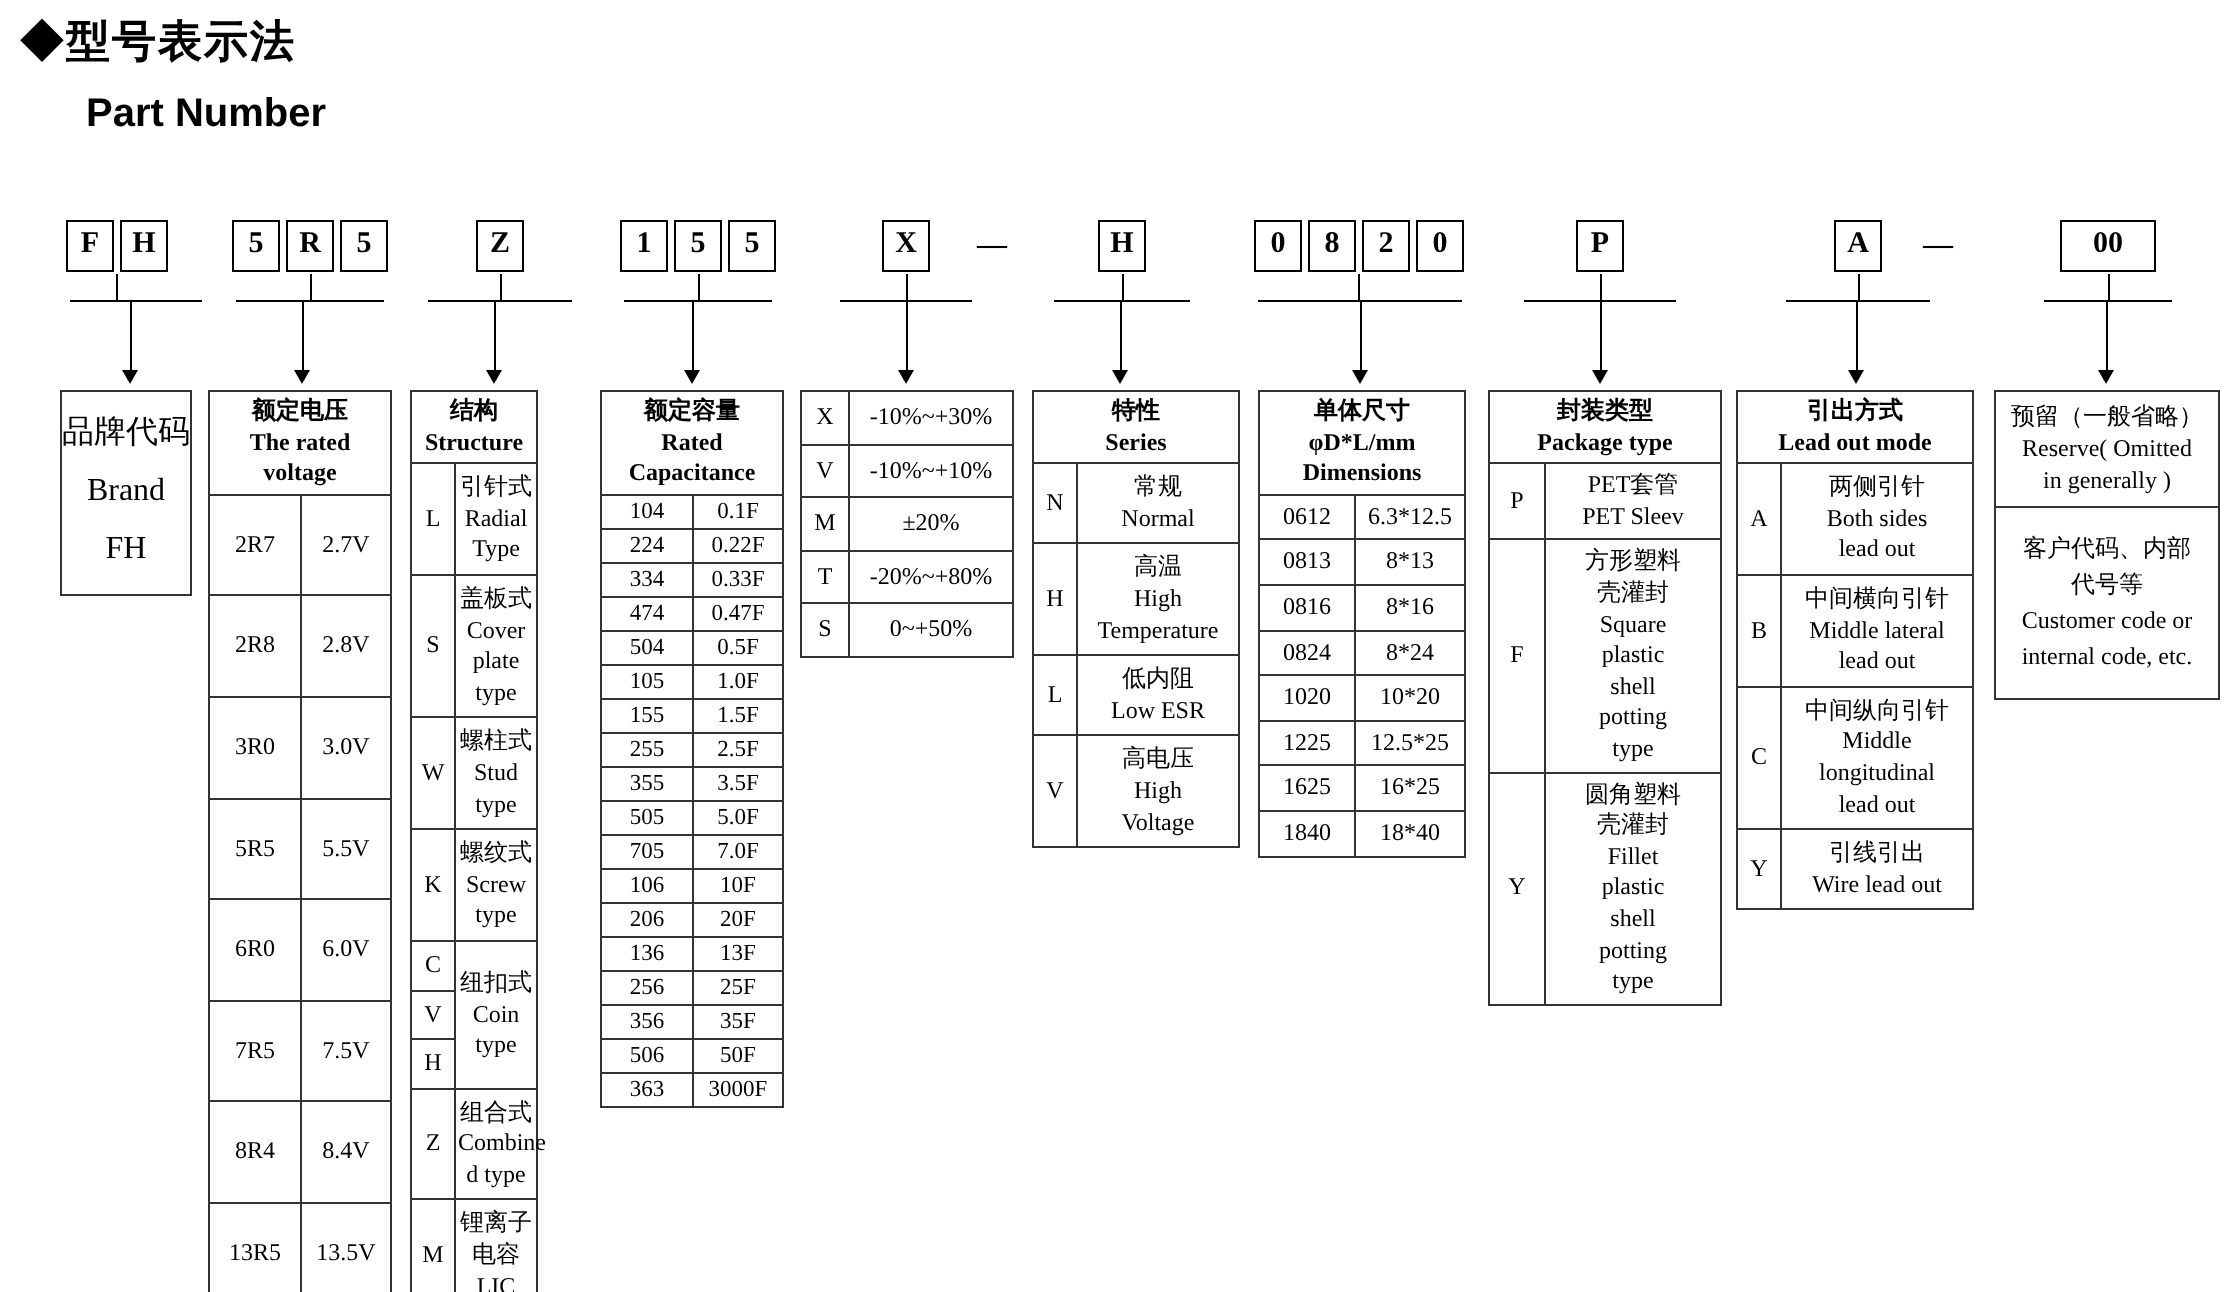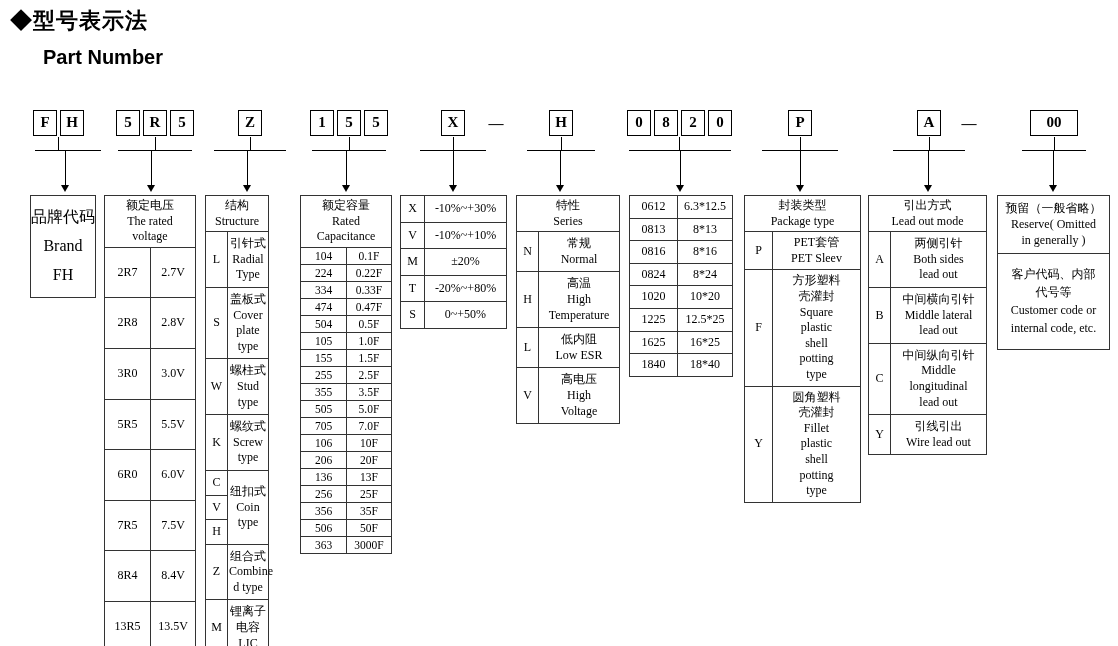--- a/index.html
+++ b/index.html
@@ -46,21 +46,21 @@
     content:""; position:absolute; left:-4px; bottom:-6px;
     border:4px solid transparent; border-top:7px solid #000; border-bottom:none;
   }
 
   
   .tbl { position:absolute; border-collapse:collapse; table-layout:fixed; background:#fff; }
   .tbl th, .tbl td {
     border:1px solid #333; text-align:center; vertical-align:middle;
     font-size:12px; line-height:1.3; padding:2px 1px; white-space:pre-line;
   }
-  .tbl th { font-weight:400; }
+  .tbl th { font-weight:700; }
 
   .t-voltage     col.ck { width:46px; }
   .t-voltage     td { padding:17px 1px; }
   .t-structure   col.ck { width:22px; }
   .t-structure   td { padding:4px 1px; }
   .t-capacitance col.ck { width:46px; }
   .t-capacitance td { padding:1px 1px; font-size:11.5px; line-height:1.22; }
   .t-error       col.ck { width:24px; }
   .t-error       td { padding:5px 1px; }
   .t-series      col.ck { width:22px; }
@@ -429,20 +429,25 @@
         </tr>
       </tbody>
     </table>
   <table class="tbl t-dimensions" style="left:629px;top:195px;width:104px">
       <colgroup>
         <col class="ck">
         <col class="cd">
       </colgroup>
       <tbody>
         <tr>
+          <th colspan="2">单体尺寸
+φD*L/mm
+Dimensions</th>
+        </tr>
+        <tr>
           <td class="k">0612</td>
           <td class="d">6.3*12.5</td>
         </tr>
         <tr>
           <td class="k">0813</td>
           <td class="d">8*13</td>
         </tr>
         <tr>
           <td class="k">0816</td>
           <td class="d">8*16</td>

